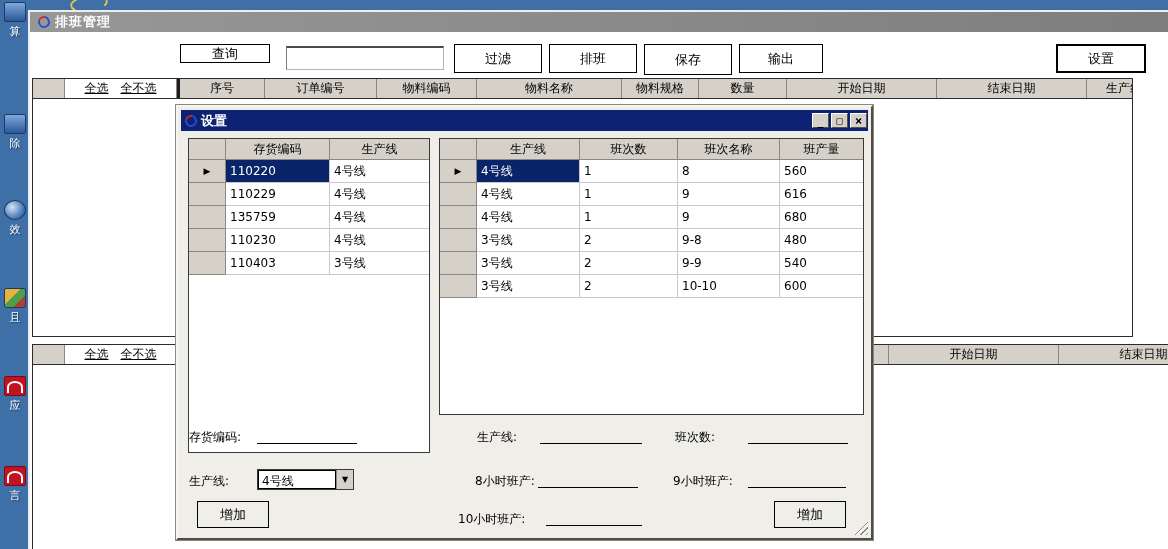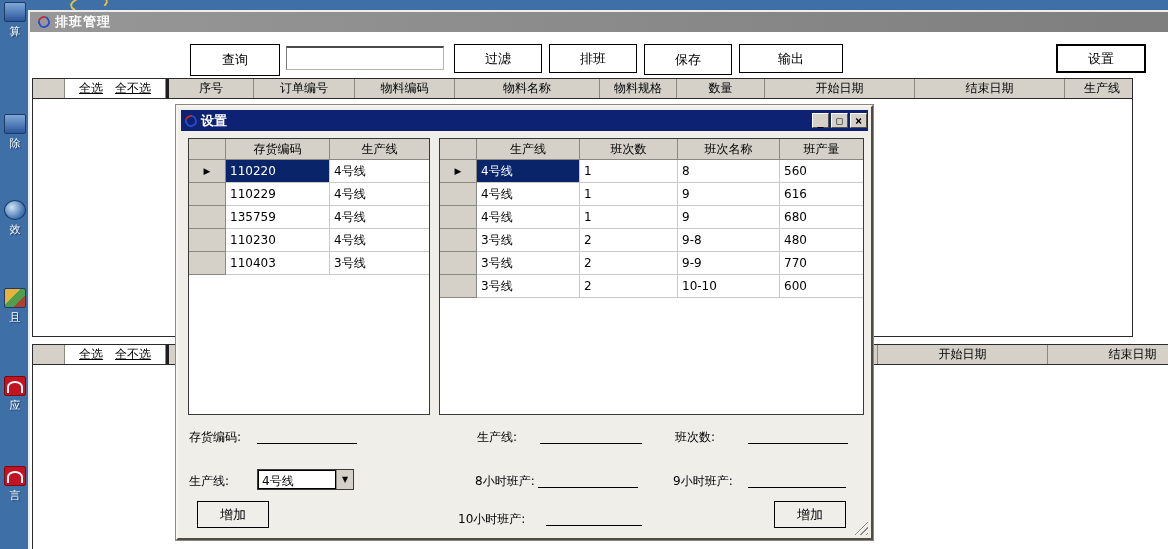--- a/index.html
+++ b/index.html
@@ -45,39 +45,39 @@
         border:1px solid #2B2B2B; background:#fff; }
   .t2 { position:absolute; left:2px; top:332px; width:1137px; height:207px;
         border:1px solid #2B2B2B; border-right:none; background:#fff; }
   .t-head { display:flex; height:20px; background:#D5D1C9; border-bottom:1px solid #2B2B2B; overflow:hidden; }
   .th, .th-sel, .th-white, .th-fill { height:100%; display:flex; align-items:center; justify-content:center;
         font-size:12px; border-right:1px solid #8A8880; flex:0 0 auto; }
   .th-sel { background:#D5D1C9; }
   .th-white { background:#fff; gap:12px; }
   .th-div { width:3px; background:#1E1E1E; flex:0 0 auto; }
   .lnk { text-decoration:underline; cursor:pointer; }
-  .w32{width:32px}.w79{width:85px}.w101{width:101px}.w100{width:100px}.w145{width:145px}
+  .w32{width:32px}.w79{width:85px}.w101{width:112px}.w100{width:100px}.w145{width:145px}
   .w77{width:77px}.w88{width:88px}.w150{width:150px}.w75{width:75px}.w170{width:170px}.w709{width:709px}
 
   
   .dialog { position:absolute; left:176px; top:105px; width:697px; height:435px;
             background:#EFEEE9; border:2px solid; border-color:#F6F5F1 #4E4C45 #4E4C45 #F6F5F1;
             box-shadow:0 0 0 1px #8A8880; }
   .d-title { position:absolute; left:3px; top:3px; right:3px; height:21px; background:#0D2272;
              display:flex; align-items:center; padding-left:4px; cursor:default; }
   .d-title .ttl { color:#fff; font-weight:bold; font-size:13px; margin-left:4px; }
   .winbtn { position:absolute; top:6px; width:17px; height:15px; background:#D5D1C9;
             border:1px solid; border-color:#FFF #54524B #54524B #FFF;
             font-size:10px; font-weight:bold; font-family:"DejaVu Sans Mono",monospace;
             display:flex; align-items:center; justify-content:center; cursor:pointer; }
   .wb-min{right:42px; align-items:flex-end;} .wb-max{right:23px;} .wb-close{right:4px; font-size:12px;}
 
   
   .grid { position:absolute; top:31px; background:#fff; border:1px solid #3A3936; overflow:hidden; }
-  .grid-l { left:10px;  width:242px; height:277px;text-align:center; }
+  .grid-l { left:10px;  width:242px; height:315px;text-align:center; }
   .grid-r { left:261px; width:425px; height:277px; }
   .g-hrow { display:flex; height:21px; }
   .g-hsel, .g-hcell { background:#D5D1C9; border-right:1px solid #8A8880; border-bottom:1px solid #8A8880;
             display:flex; align-items:center; justify-content:center; font-size:12px; flex:0 0 auto; }
   .g-row { display:flex; height:23px; }
   .g-sel { width:37px; background:#D5D1C9; border-right:1px solid #8A8880; border-bottom:1px solid #8A8880;
            display:flex; align-items:center; justify-content:center; flex:0 0 auto; }
   .g-sel .arrow { font-size:9px; line-height:1; }
   .g-cell { background:#fff; border-right:1px solid #C9C9C9; border-bottom:1px solid #C9C9C9;
             display:flex; align-items:center; padding-left:4px; font-size:12px; flex:0 0 auto; }
@@ -129,26 +129,26 @@
       <div class="ic ic-red"></div>
       <div class="dlabel">言</div>
     </div>
 
   <div class="window">
     <div class="titlebar">
       <span class="logo"></span>
       <span class="ttl">排班管理</span>
     </div>
 
-    <div class="btn" style="left:160px;top:32px;width:90px;height:32px">查询</div>
+    <div class="btn" style="left:150px;top:32px;width:90px;height:19px">查询</div>
     <input class="tb-input" type="text" value="" style="">
     <div class="btn" style="left:424px;top:32px;width:88px;height:29px">过滤</div>
     <div class="btn" style="left:519px;top:32px;width:88px;height:29px">排班</div>
     <div class="btn" style="left:614px;top:32px;width:88px;height:31px">保存</div>
-    <div class="btn" style="left:709px;top:32px;width:104px;height:29px">输出</div>
+    <div class="btn" style="left:709px;top:32px;width:84px;height:29px">输出</div>
     <div class="btn default" style="left:1026px;top:32px;width:90px;height:29px">设置</div>
 
     <div class="t1">
       <div class="t-head">
         <div class="th-sel w32"></div>
         <div class="th-white w101">
           <span class="lnk">全选</span>
           <span class="lnk">全不选</span>
         </div>
         <div class="th-div"></div>
@@ -259,21 +259,21 @@
         <div class="g-cell w103">3号线</div>
         <div class="g-cell w98">2</div>
         <div class="g-cell w102">9-8</div>
         <div class="g-cell fill">480</div>
       </div>
       <div class="g-row">
         <div class="g-sel"></div>
         <div class="g-cell w103">3号线</div>
         <div class="g-cell w98">2</div>
         <div class="g-cell w102">9-9</div>
-        <div class="g-cell fill">770</div>
+        <div class="g-cell fill">540</div>
       </div>
       <div class="g-row">
         <div class="g-sel"></div>
         <div class="g-cell w103">3号线</div>
         <div class="g-cell w98">2</div>
         <div class="g-cell w102">10-10</div>
         <div class="g-cell fill">600</div>
       </div>
     </div>
 

